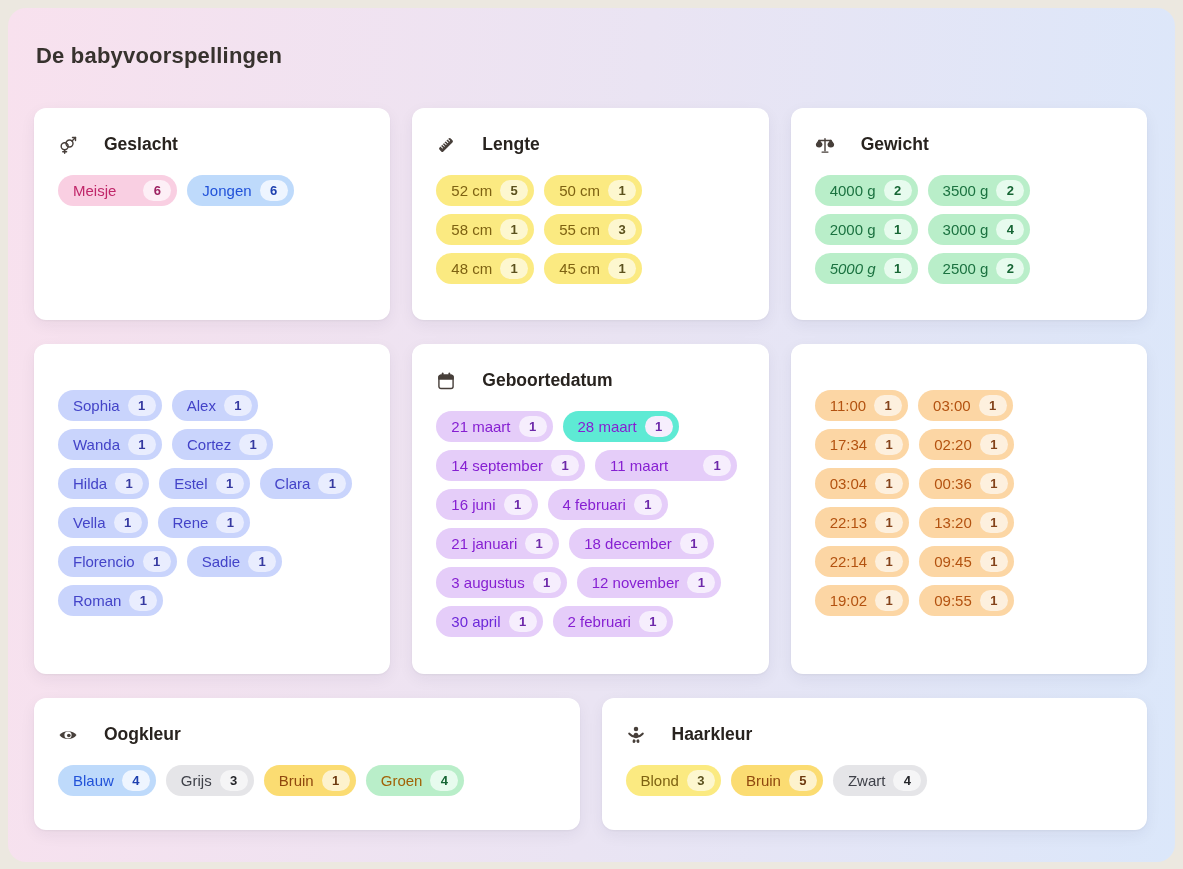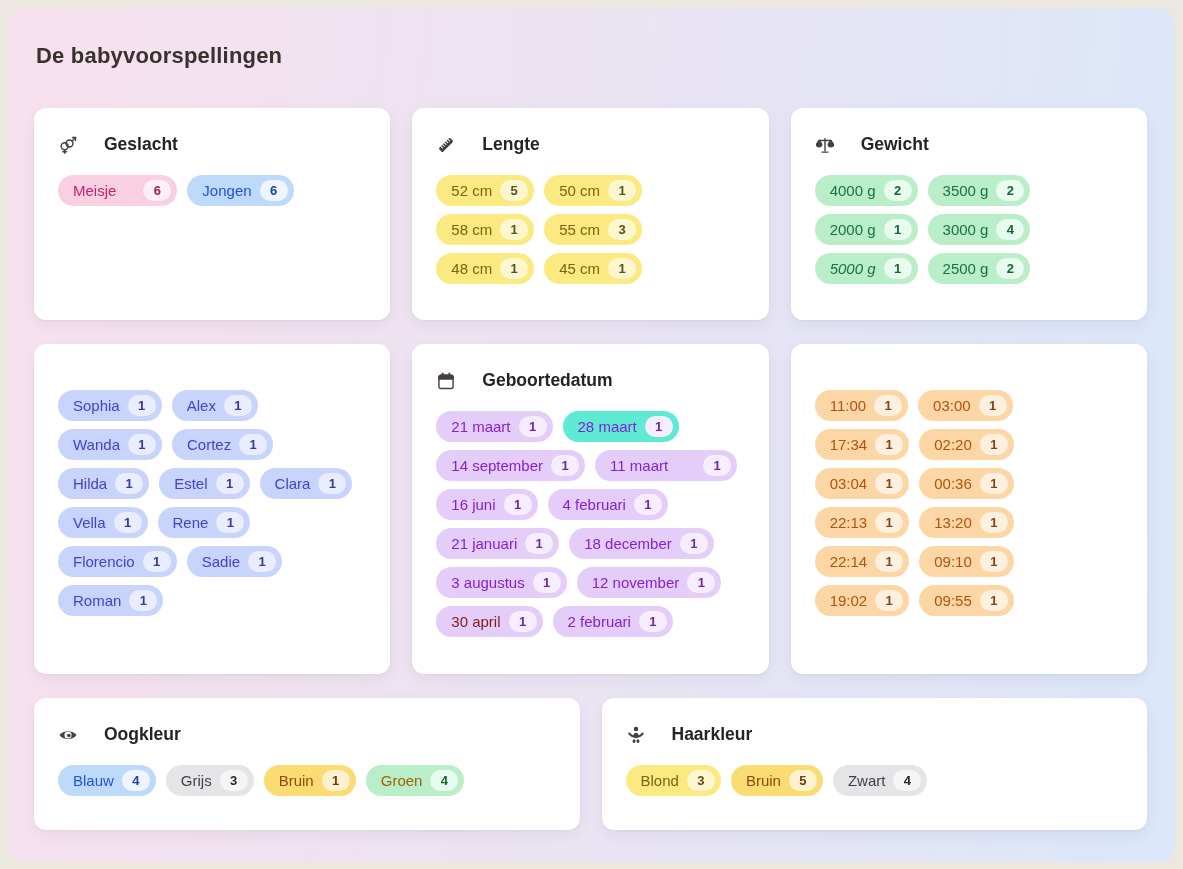--- a/index.html
+++ b/index.html
@@ -358,21 +358,21 @@
     <span class="chip-label" style="color: rgb(134, 31, 210);">3 augustus</span>
     <span class="chip-count" style="background: rgb(246, 238, 253); color: rgb(109, 40, 169);">1</span>
   </span>
             <span class="chip" style="background: rgb(229, 205, 249); align-items: flex-end;">
     <span class="chip-label" style="color: rgb(134, 31, 210);">12 november</span>
     <span class="chip-count" style="background: rgb(246, 238, 253); color: rgb(109, 40, 169);">1</span>
   </span>
           </div>
           <div class="chip-row">
             <span class="chip" style="background: rgb(229, 205, 249);">
-    <span class="chip-label" style="color: #7f1d1d;">30 april</span>
+    <span class="chip-label" style="color: #6d28d9;">30 april</span>
     <span class="chip-count" style="background: rgb(246, 238, 253); color: rgb(109, 40, 169);">1</span>
   </span>
             <span class="chip" style="background: rgb(229, 205, 249);">
     <span class="chip-label" style="color: rgb(134, 31, 210);">2 februari</span>
     <span class="chip-count" style="background: rgb(246, 238, 253); color: rgb(109, 40, 169);">1</span>
   </span>
           </div>
         </div>
   </section>
       <section class="card">
@@ -416,21 +416,21 @@
     <span class="chip-label" style="color: rgb(179, 82, 16);">13:20</span>
     <span class="chip-count" style="background: rgb(253, 240, 222); color: rgb(131, 66, 26);">1</span>
   </span>
           </div>
           <div class="chip-row">
             <span class="chip" style="background: rgb(252, 214, 164);">
     <span class="chip-label" style="color: rgb(179, 82, 16);">22:14</span>
     <span class="chip-count" style="background: rgb(253, 240, 222); color: rgb(131, 66, 26);">1</span>
   </span>
             <span class="chip" style="background: rgb(252, 214, 164);">
-    <span class="chip-label" style="color: rgb(179, 82, 16);">09:10</span>
+    <span class="chip-label" style="color: rgb(179, 82, 16);">09:45</span>
     <span class="chip-count" style="background: rgb(253, 240, 222); color: rgb(131, 66, 26);">1</span>
   </span>
           </div>
           <div class="chip-row">
             <span class="chip" style="background: rgb(252, 214, 164);">
     <span class="chip-label" style="color: rgb(179, 82, 16);">19:02</span>
     <span class="chip-count" style="background: rgb(253, 240, 222); color: rgb(131, 66, 26);">1</span>
   </span>
             <span class="chip" style="background: rgb(252, 214, 164);">
     <span class="chip-label" style="color: rgb(179, 82, 16);">09:55</span>

